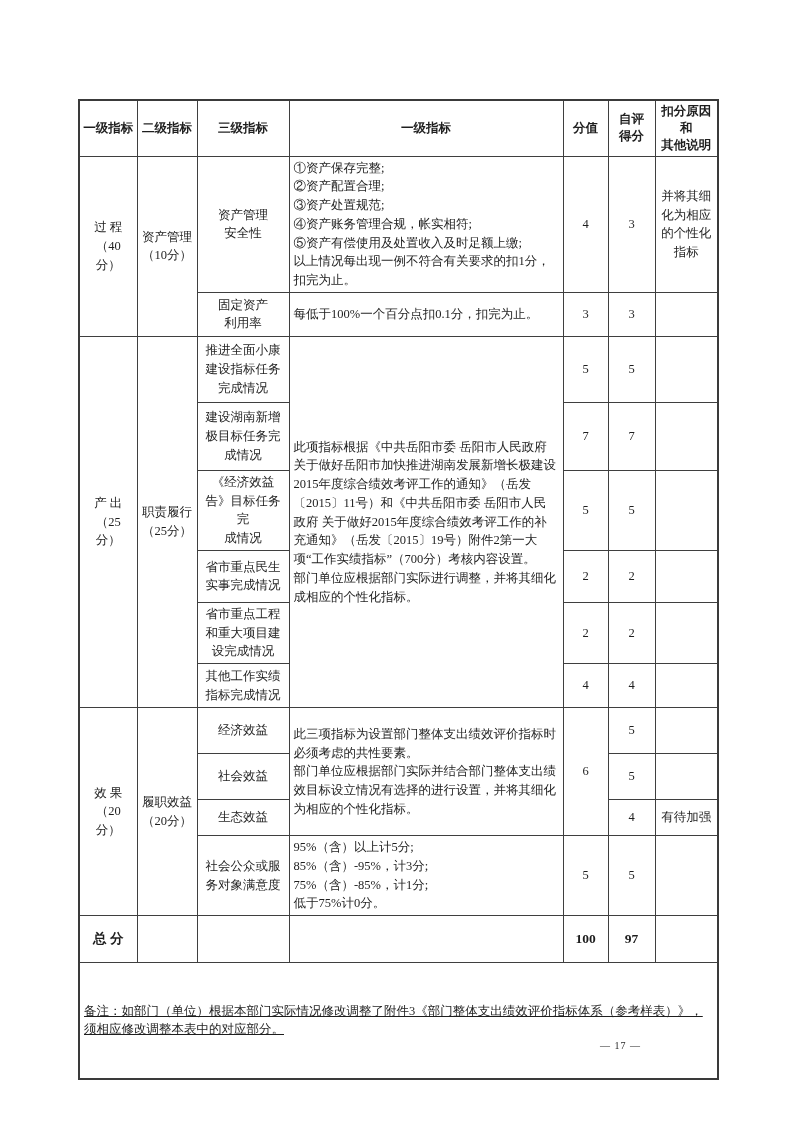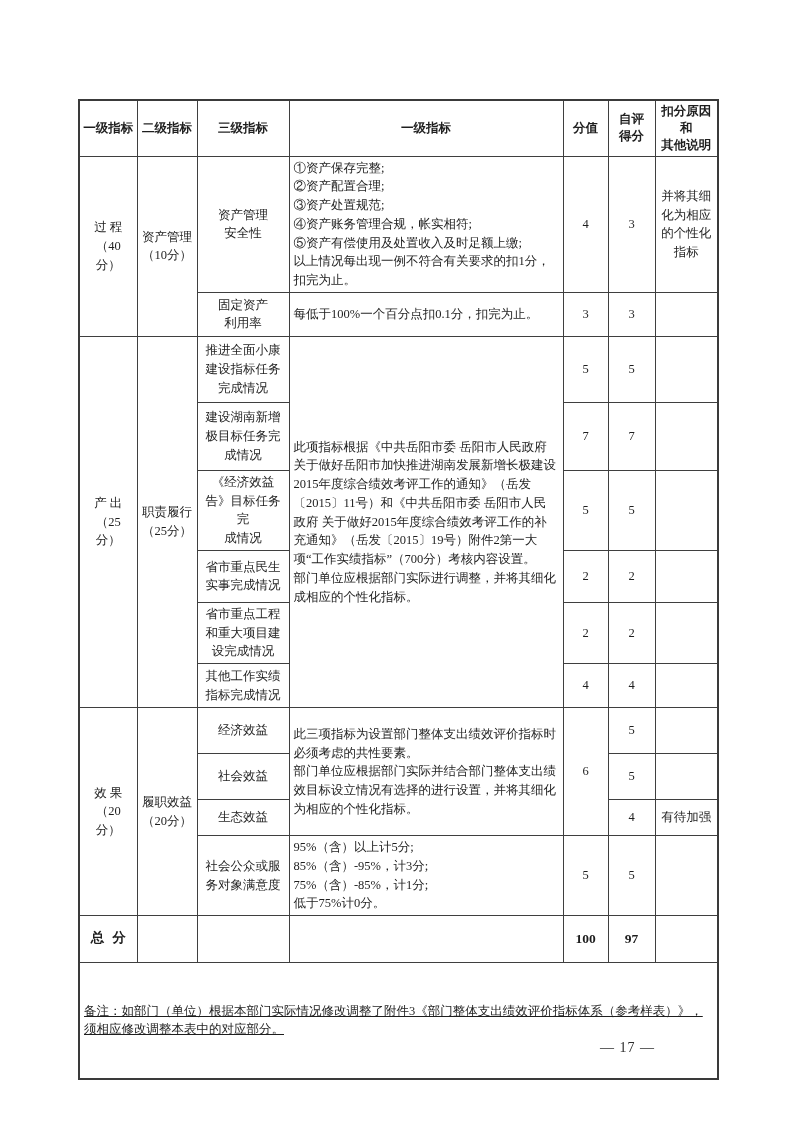--- a/index.html
+++ b/index.html
@@ -32,34 +32,34 @@
   .score-table th{
     font-weight:bold;
     text-align:center;
     line-height:1.35;
     padding:2px 2px;
   }
   .c-center{text-align:center;}
   .c-left{text-align:left;padding:4px 7px;line-height:1.58;}
   .num{text-align:center;font-size:13px;}
   .total-row td{font-weight:bold;font-size:13.5px;}
-  .total-label{text-align:center;font-family:Liberation Mono, monospace;}
+  .total-label{text-align:center;}
   .remark-cell{
     vertical-align:top;
     text-align:left;
     font-size:13px;
     line-height:2.15;
     padding:10px 12px;
     text-decoration:underline;
   }
   .note-cell{text-align:center;line-height:1.5;padding:2px 3px;}
   .page-number{
     position:absolute;
     left:600px;top:1040px;
-    font-size:14px;
+    font-size:10px;
     color:#2a2a2a;
     letter-spacing:1px;
   }
 </style>
 </head>
 <body>
 
 <div class="page">
 
   <table class="score-table">

